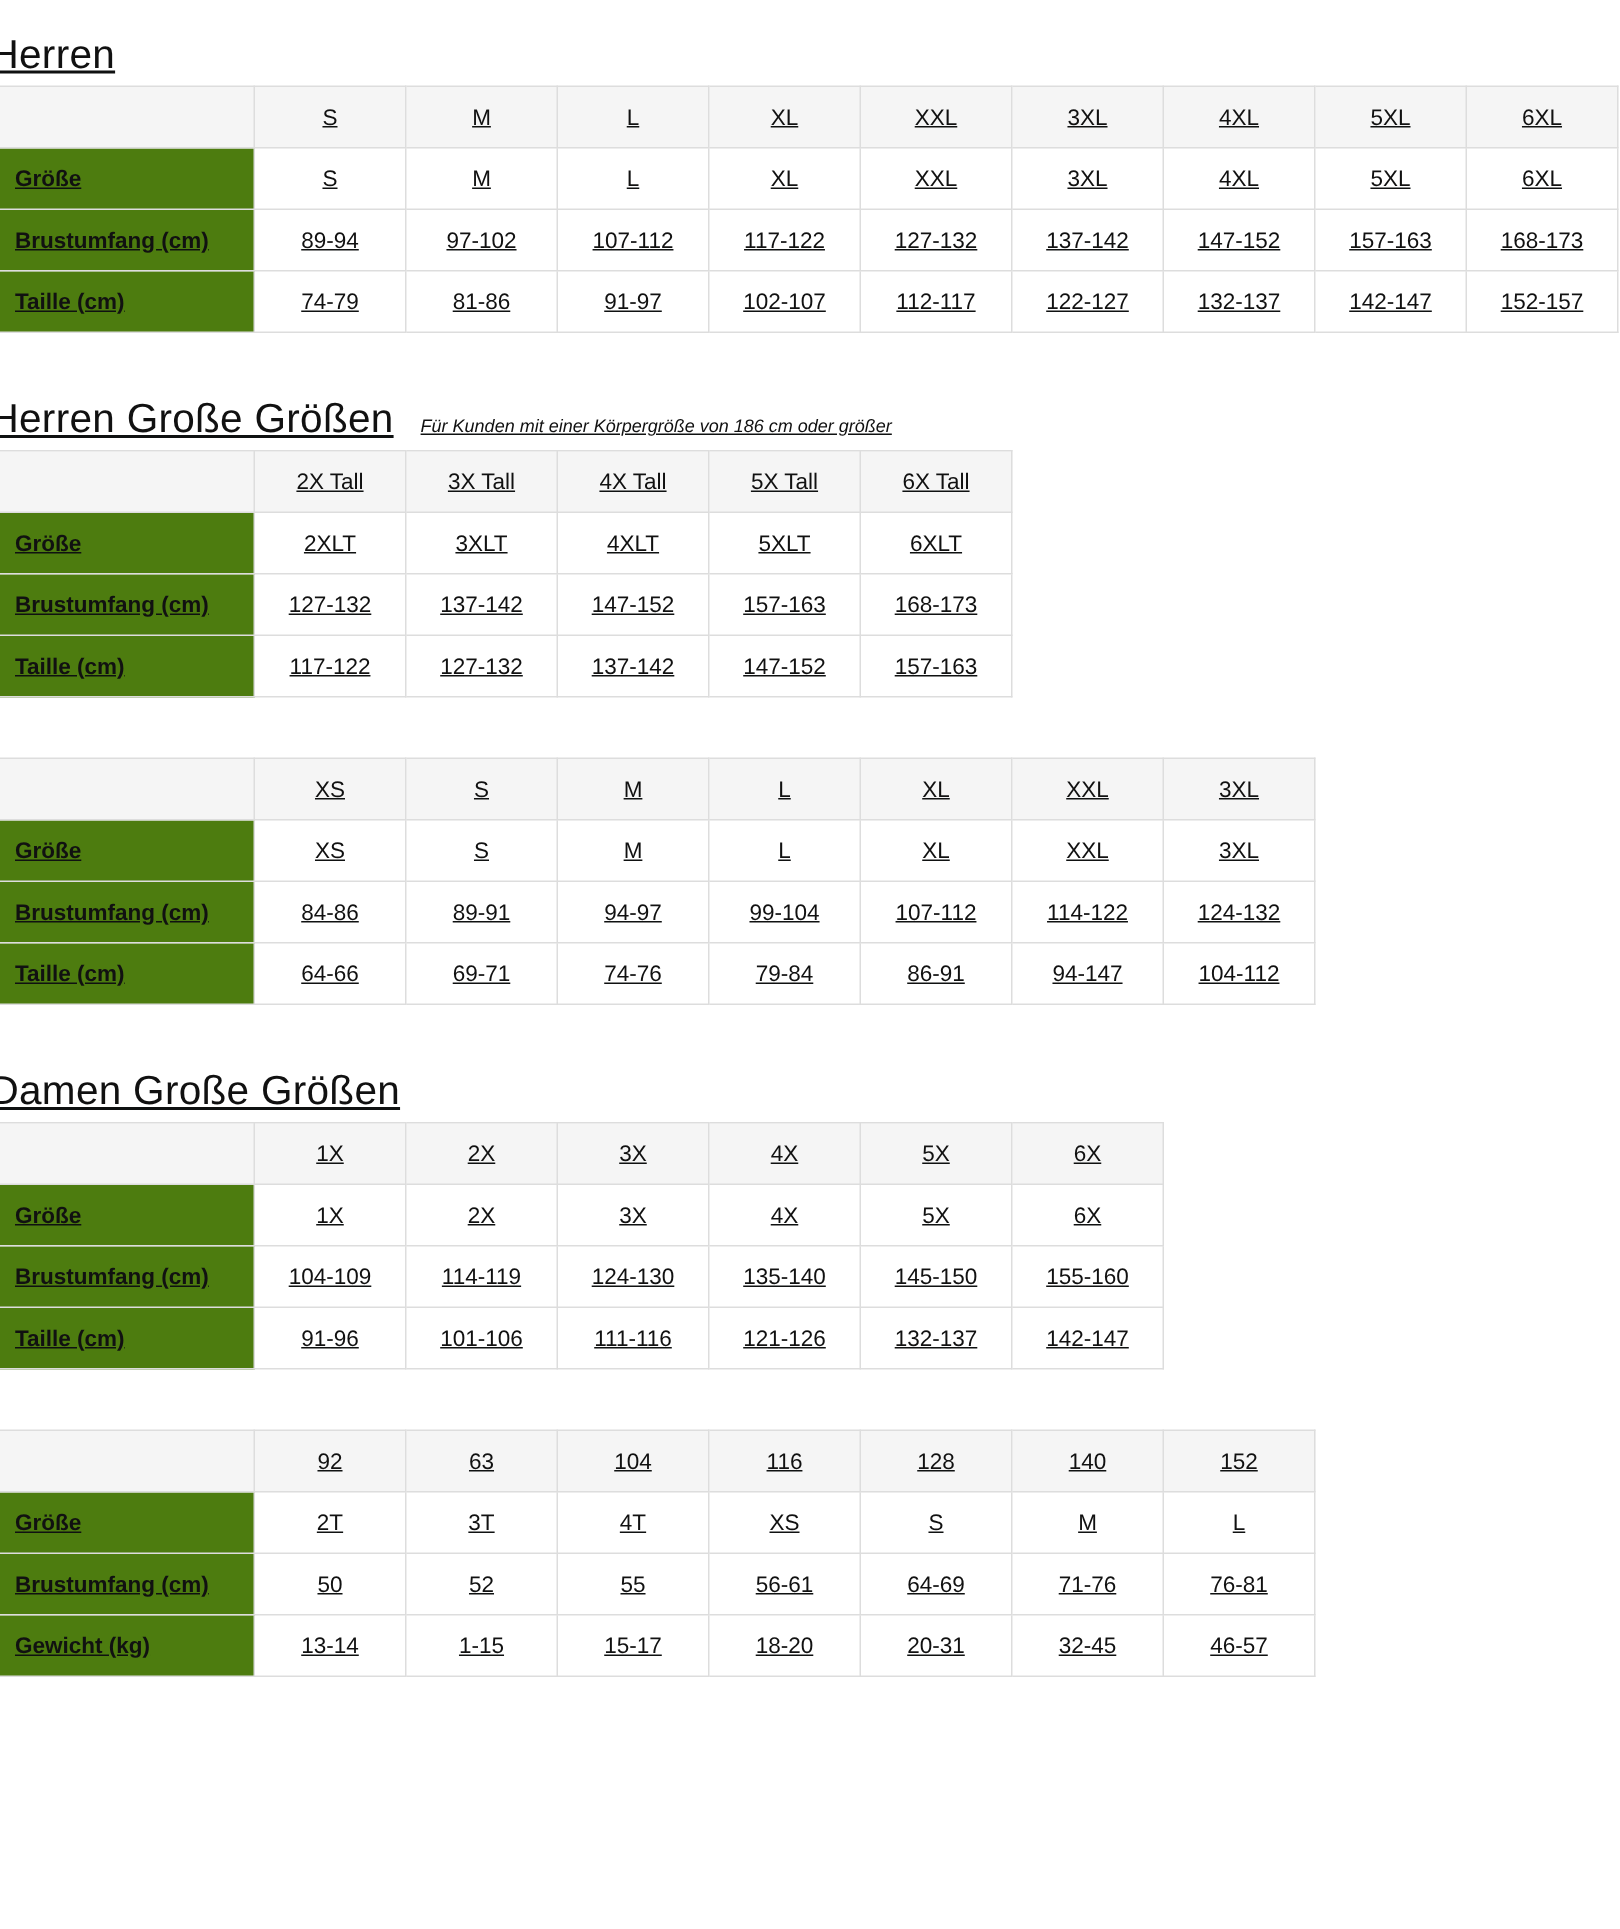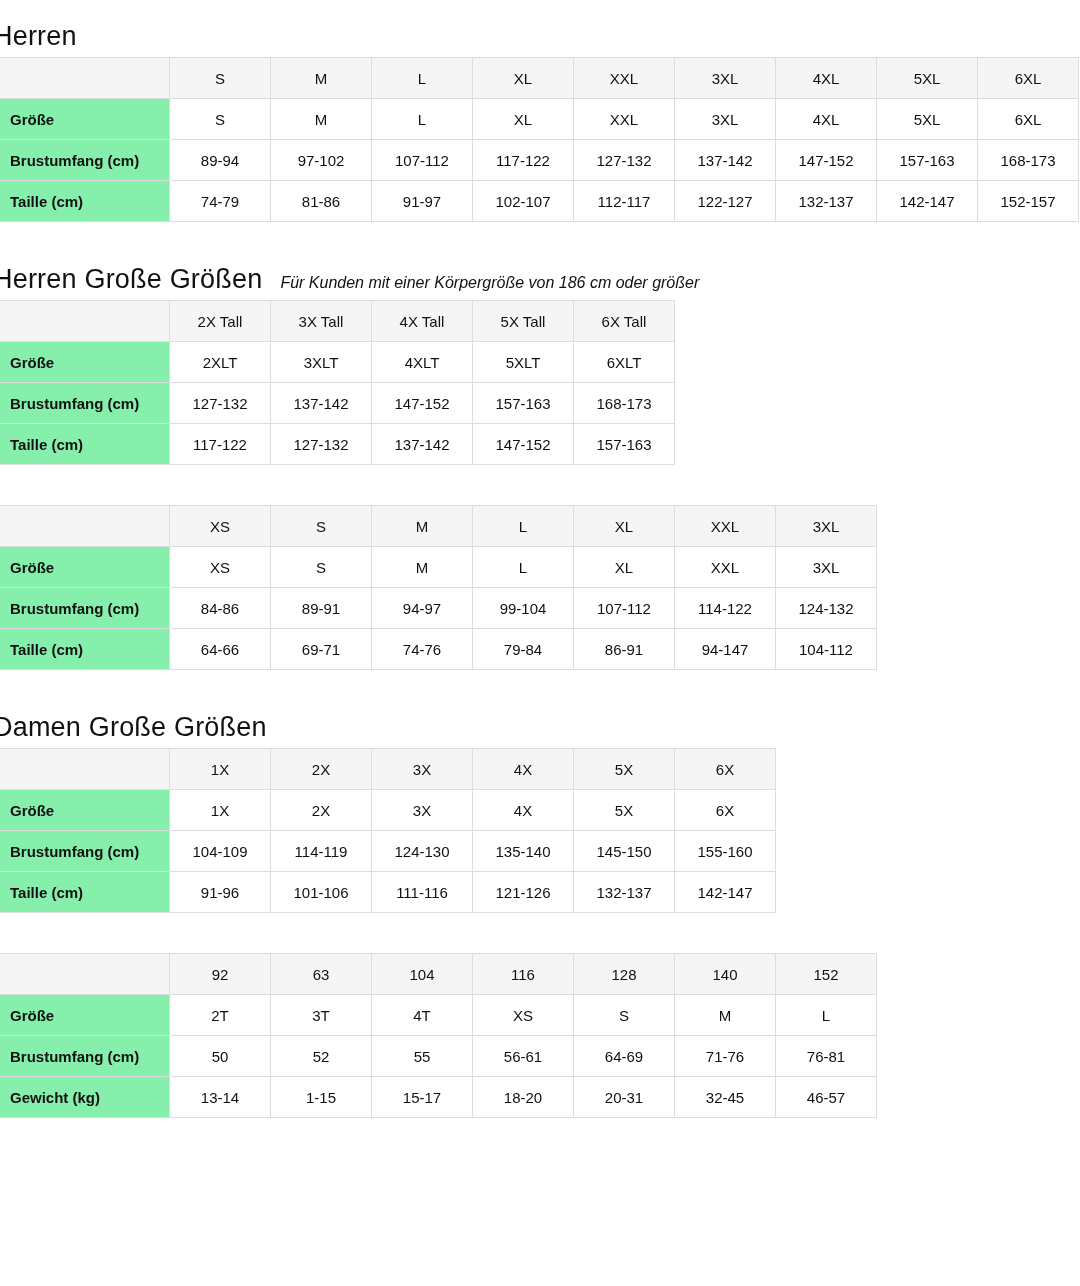--- a/index.html
+++ b/index.html
@@ -9,39 +9,39 @@
   }
   body {
     width: 1080px;
     height: 1286px;
     overflow: hidden;
     box-sizing: border-box;
     padding-top: 19px;
     font-family: "Liberation Sans", sans-serif;
     color: #0f1111;
   }
-  .section { margin: 0; }
+  .section { margin: 0; text-decoration: underline; }
   .heading-row {
     display: flex;
     align-items: baseline;
     gap: 18px;
     margin: 0 0 4px 0;
   }
   .section-title {
     font-size: 27px;
     font-weight: 400;
     line-height: 34px;
     margin: 0 0 0 -7px;   
     color: #111111;
     letter-spacing: 0.2px;
     white-space: nowrap;
   }
   .section-subtitle {
     font-style: italic;
-    font-size: 16px;
+    font-size: 12px;
     color: #111111;
     white-space: nowrap;
   }
   table.size-table {
     border-collapse: collapse;
     table-layout: fixed;
     margin: 0 0 40px -2px;  
   }
   table.size-table th,
   table.size-table td {
@@ -53,21 +53,21 @@
     text-align: center;
     vertical-align: middle;
     padding: 0 6px;
     white-space: nowrap;
     color: #111111;
   }
   table.size-table thead th {
     background: #f5f5f5;
   }
   table.size-table tbody th.row-label {
-    background: #86efac;
+    background: #4d7c0f;
     text-align: left;
     font-weight: 700;
     padding-left: 11px;
   }
   table.size-table tbody td {
     background: #ffffff;
   }
 </style>
 </head>
 <body>

